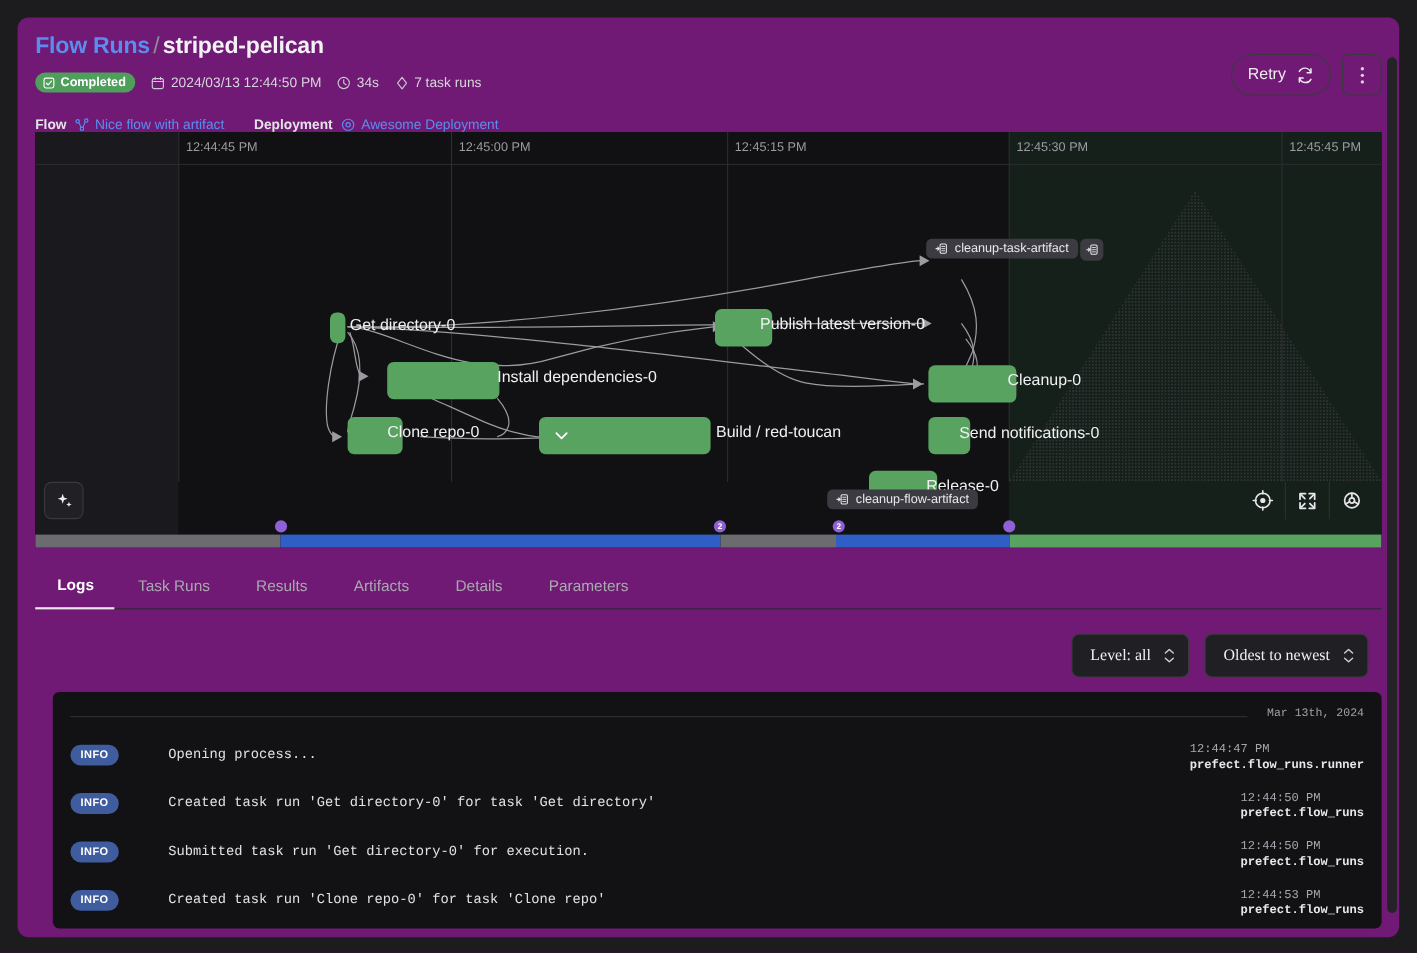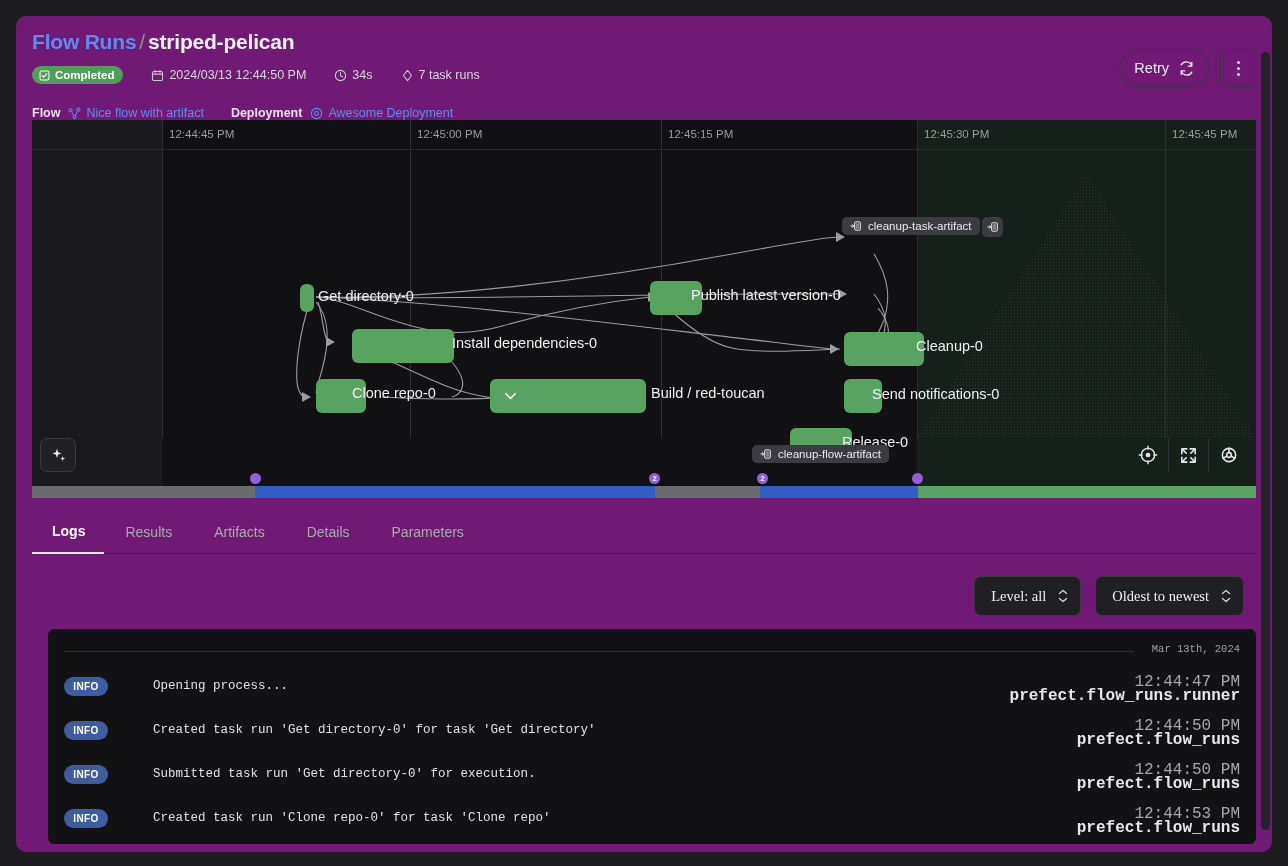--- a/index.html
+++ b/index.html
@@ -24,21 +24,21 @@
   .breadcrumb {
     position: absolute; left: 16px; top: 14px;
     font-size: 21px; font-weight: bold; letter-spacing: -0.2px;
   }
   .crumb-link { color: #5b8def; }
   .crumb-sep { color: #8e8e93; font-weight: normal; padding: 0 3px; }
   .crumb-current { color: #f2f2f5; }
 
   .meta-row {
     position: absolute; left: 16px; top: 50px;
-    display: flex; align-items: center; gap: 28px;
+    display: flex; align-items: center; gap: 14px;
     font-size: 12.5px; color: #d6d6da;
   }
   .badge-completed {
     display: inline-flex; align-items: center; gap: 5px;
     background: #4f9e5b; color: #fff;
     border-radius: 11px; padding: 3px 9px 3px 7px;
     font-size: 11.5px; font-weight: bold;
   }
   .meta-item { display: inline-flex; align-items: center; gap: 5px; white-space: nowrap; }
   .meta-item svg { display: block; }
@@ -209,22 +209,21 @@
     margin-top: 2px;
   }
   .log-msg {
     margin-left: 45px;
     font-family: "Liberation Mono", monospace;
     font-size: 12.5px; color: #e2e2e6;
     line-height: 22px; white-space: pre;
   }
   .log-meta {
     position: absolute; right: 16px; top: 6px;
-    text-align: right;
-    font-family: "Liberation Mono", monospace; font-size: 16px;
+    font-family: "Liberation Mono", monospace; font-size: 11px;
   }
   .log-meta .t { color: #a6a6ae; display: block; line-height: 14px; }
   .log-meta .s { color: #e8e8ec; font-weight: bold; display: block; line-height: 14px; }
 
   
   .sb-outer-right { position: absolute; right: 2px; top: 36px; width: 9px; height: 778px; background: #242428; border-radius: 5px; }
 </style>
 </head>
 <body>
 
@@ -447,20 +446,21 @@
       <div class="tl-seg" style="flex:1;background:#58a35f"></div>
     </div>
     <div class="tl-dot" style="left:218px"></div>
     <div class="tl-dot" style="left:617px">2</div>
     <div class="tl-dot" style="left:725px">2</div>
     <div class="tl-dot" style="left:880px"></div>
   </div>
 
   <div class="tabs">
     <div class="tab active">Logs</div>
+    <div class="tab">Task Runs</div>
     <div class="tab">Results</div>
     <div class="tab">Artifacts</div>
     <div class="tab">Details</div>
     <div class="tab">Parameters</div>
   </div>
 
   <div class="filters">
     <div class="select">
       <span>Level: all</span>
       <span class="updown">

